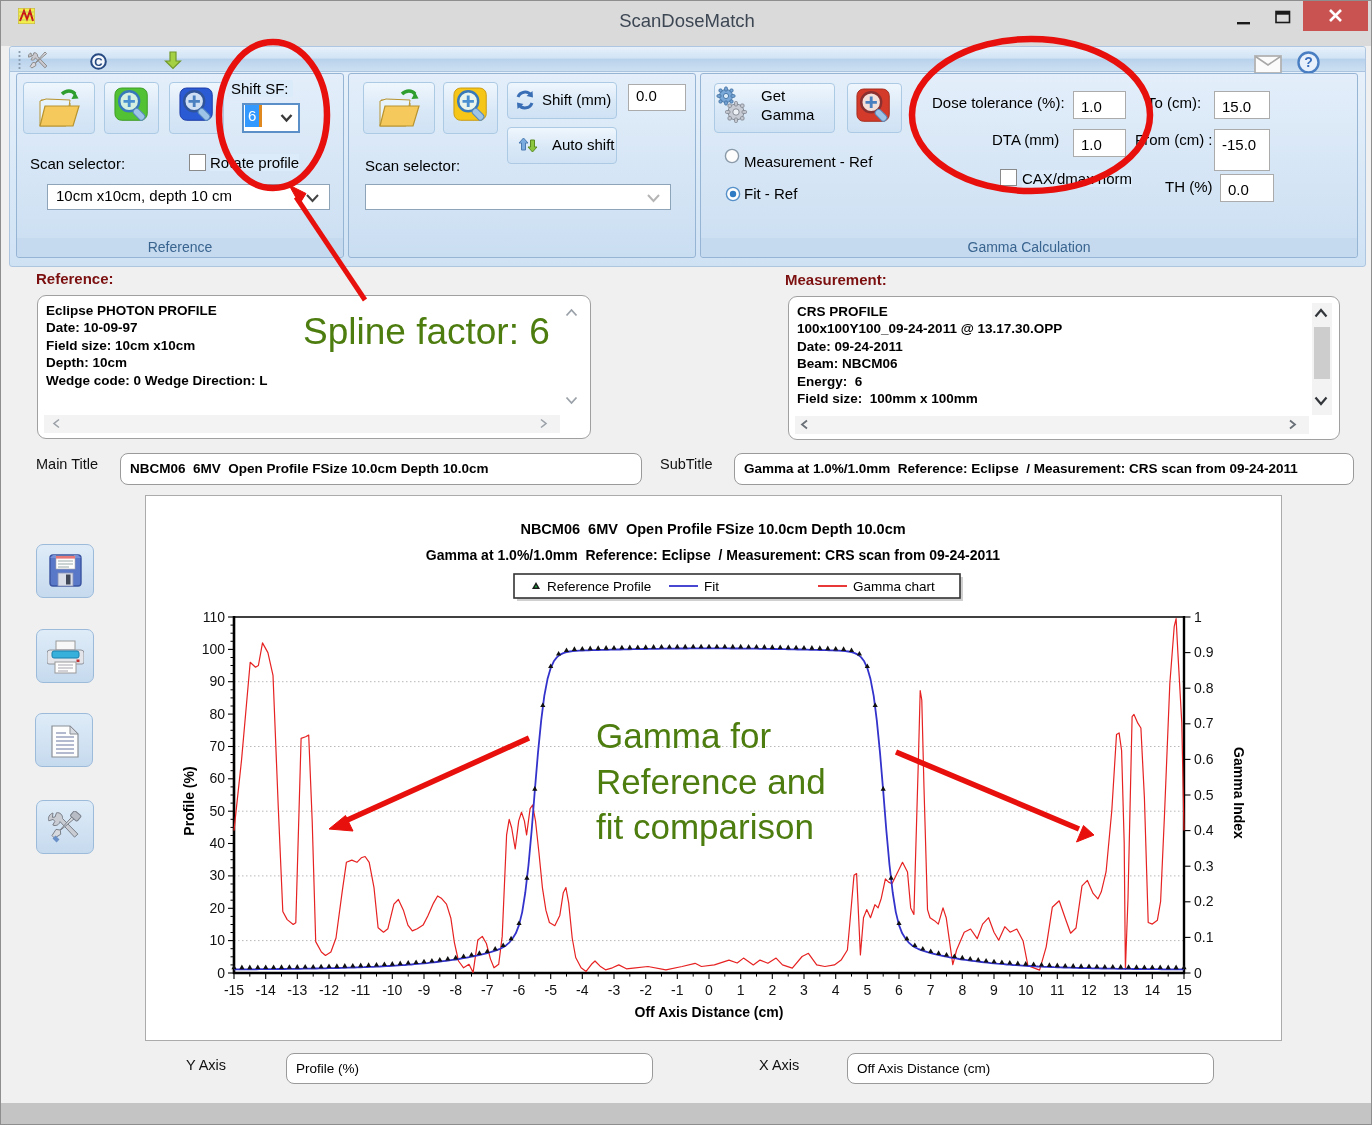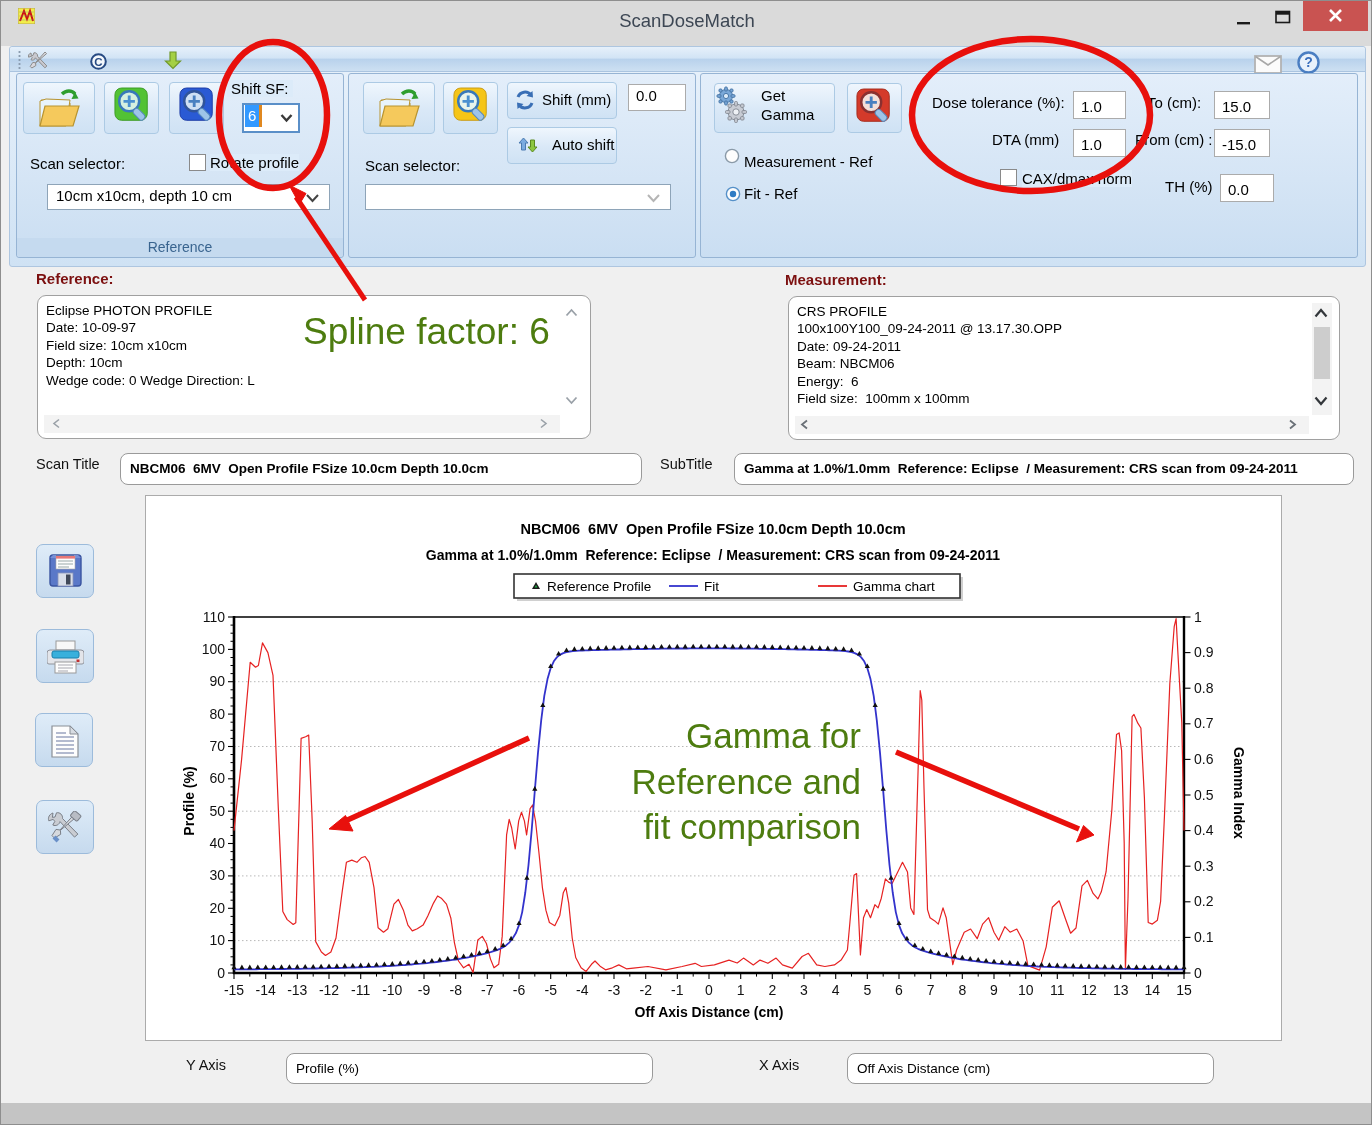--- a/index.html
+++ b/index.html
@@ -15,21 +15,21 @@
 .panel{top:72px;height:185px;background:linear-gradient(#e3eefa,#d2e3f4 70%,#cadef2);border:1px solid #96b4d4;border-radius:3px}
 .panel .band{position:absolute;left:0;bottom:0;width:100%;height:19px;background:#c5daef;border-radius:0 0 3px 3px;text-align:center;font-size:14px;color:#39648f;line-height:19px}
 .pbtn{position:absolute;background:linear-gradient(#eff6fd,#d9e8f7 55%,#cfe2f4);border:1px solid #accae4;border-radius:4px}
 .lbl{position:absolute;font-size:15px;color:#000;white-space:nowrap}
 .inpt{position:absolute;background:#fff;border:1px solid #ababab;font-size:15px;color:#000}
 .cmb{position:absolute;background:#fff;border:1px solid #8ea4b8;font-size:15px}
 .chk{position:absolute;width:17px;height:17px;background:#fff;border:1px solid #8a8a8a}
 
 .rh{position:absolute;font-weight:bold;font-size:15px;color:#7c1010}
 .tbox{position:absolute;background:#fff;border:1px solid #a0a0a0;border-radius:9px}
-.tbox .txt{position:absolute;left:8px;top:6px;font-size:13.5px;font-weight:normal;line-height:17.4px;white-space:pre}
+.tbox .txt{position:absolute;left:8px;top:6px;font-size:13.5px;font-weight:bold;line-height:17.4px;white-space:pre}
 .fld{position:absolute;background:#fff;border:1px solid #9a9a9a;border-radius:8px;font-size:13.5px;font-weight:bold;padding:7px 0 0 9px;white-space:pre}
 .flbl{position:absolute;font-size:14.5px;color:#111}
 .sbtn{position:absolute;width:58px;height:54px;background:linear-gradient(#dfecf8,#c6daee);border:1px solid #9cbbdb;border-radius:7px}
 #chartbox{left:144px;top:494px;width:1137px;height:546px;background:#fff;border:1px solid #ababab}
 #bottomstrip{left:0;top:1102px;width:1372px;height:23px;background:#c4c4c4}
 .bigtxt{position:absolute;color:#4d7c0f;font-size:35px}
 </style></head>
 <body>
 <div class="abs" id="titlebar"></div>
 <div class="abs" id="title">ScanDoseMatch</div>
@@ -121,39 +121,40 @@
     </svg>
  <div class="inpt" style="left:279px;top:10px;width:58px;height:27px;padding:2px 0 0 7px">0.0</div>
  <div class="lbl" style="left:16px;top:83px">Scan selector:</div>
  <div class="cmb" style="left:16px;top:110px;width:306px;height:26px">
    <svg class="abs" style="right:10px;top:9px" width="13" height="9" viewBox="0 0 13 9">
         <path d="M1 1l5.5 6l5.5-6" fill="none" stroke="#b5b5b5" stroke-width="2"></path>
       </svg>
  </div>
 </div>
 <div class="abs panel" style="left:699px;width:658px">
+ <div class="band">Gamma Calculation</div>
  <div class="pbtn" style="left:13px;top:9px;width:121px;height:50px"></div>
     <div class="lbl" style="left:60px;top:12px;width:66px;line-height:19px;font-size:15px;white-space:normal">Get Gamma</div>
  <svg class="abs" style="left:13px;top:12px" width="40" height="42" viewBox="0 0 40 42">
       <use href="#i-gears"></use>
     </svg>
  <div class="pbtn" style="left:146px;top:9px;width:55px;height:50px"></div>
  <svg class="abs" style="left:155px;top:14px" width="38" height="40" viewBox="0 0 40 42">
       <use href="#i-magR"></use>
     </svg>
   <div class="lbl" style="left:43px;top:79px"><span style="position:relative;top:0">Measurement - Ref</span></div>
  <div class="lbl" style="left:43px;top:111px">Fit - Ref</div>
  <div class="lbl" style="left:231px;top:20px">Dose tolerance (%):</div>
  <div class="inpt" style="left:372px;top:17px;width:53px;height:28px;padding:6px 0 0 7px">1.0</div>
  <div class="lbl" style="left:291px;top:57px">DTA (mm)</div>
  <div class="inpt" style="left:372px;top:55px;width:53px;height:28px;padding:6px 0 0 7px">1.0</div>
  <div class="lbl" style="left:446px;top:20px">To (cm):</div>
  <div class="inpt" style="left:513px;top:17px;width:56px;height:28px;padding:6px 0 4px 7px">15.0</div>
  <div class="lbl" style="left:434px;top:57px">From (cm) :</div>
- <div class="inpt" style="left:513px;top:55px;width:56px;height:28px;padding:6px 0 0 7px">-15.0</div>
+ <div class="inpt" style="left:513px;top:55px;width:56px;height:42px;padding:6px 0 0 7px">-15.0</div>
  <div class="chk" style="left:299px;top:95px"></div>
  <div class="lbl" style="left:321px;top:96px;background:#dcebf9">CAX/dmax norm</div>
  <div class="lbl" style="left:464px;top:104px">TH (%)</div>
  <div class="inpt" style="left:519px;top:100px;width:54px;height:28px;padding:6px 0 0 7px">0.0</div>
 </div>
 <svg class="abs" style="left:723px;top:147px" width="18" height="18" viewBox="0 0 18 18">
  <circle cx="8" cy="8" r="6.6" fill="#fdfdfd" stroke="#8a9aa8" stroke-width="1.4"></circle>
 </svg>
 <svg class="abs" style="left:724px;top:185px" width="18" height="18" viewBox="0 0 18 18">
  <circle cx="8" cy="8" r="6.6" fill="#fdfdfd" stroke="#5590c8" stroke-width="1.4"></circle>
@@ -274,21 +275,21 @@
       <path d="M1.5 1.5L7 8l5.5-6.5" fill="none" stroke="#33373b" stroke-width="2.2"></path>
     </svg>
  <div style="position:absolute;left:6px;bottom:5px;right:30px;height:18px;background:#f3f3f3"></div>
  <svg class="abs" style="left:11px;bottom:9px" width="9" height="11" viewBox="0 0 9 11">
       <path d="M7 1.5L2 5.5l5 4" fill="none" stroke="#6a7077" stroke-width="1.8"></path>
     </svg>
  <svg class="abs" style="right:42px;bottom:9px" width="9" height="11" viewBox="0 0 9 11">
       <path d="M2 1.5l5 4l-5 4" fill="none" stroke="#6a7077" stroke-width="1.8"></path>
     </svg>
 </div>
-<div class="flbl" style="left:35px;top:455px">Scan Title</div>
+<div class="flbl" style="left:35px;top:455px">Main Title</div>
 <div class="fld" style="left:119px;top:452px;width:522px;height:32px">NBCM06  6MV  Open Profile FSize 10.0cm Depth 10.0cm</div>
 <div class="flbl" style="left:659px;top:455px">SubTitle</div>
 <div class="fld" style="left:733px;top:452px;width:620px;height:32px">Gamma at 1.0%/1.0mm  Reference: Eclipse  / Measurement: CRS scan from 09-24-2011</div>
 
 <div class="abs sbtn" style="left:35px;top:543px"></div>
 <div class="abs sbtn" style="left:35px;top:628px"></div>
 <div class="abs sbtn" style="left:34px;top:712px"></div>
 <div class="abs sbtn" style="left:35px;top:799px"></div>
 <svg class="abs" style="left:47px;top:552px" width="35" height="35" viewBox="0 0 35 35">
  <rect x="2" y="2" width="31" height="31" rx="3" fill="#5a78c8" stroke="#3a54a0" stroke-width="1.4"></rect>
@@ -534,21 +535,21 @@
 <polyline points="233.0,968.4 236.2,968.4 239.3,968.4 242.5,968.3 245.7,968.3 248.8,968.3 252.0,968.3 255.2,968.3 258.3,968.2 261.5,968.2 264.7,968.2 267.8,968.1 271.0,968.1 274.2,968.1 277.3,968.0 280.5,968.0 283.7,968.0 286.8,967.9 290.0,967.9 293.2,967.9 296.3,967.8 299.5,967.8 302.7,967.7 305.8,967.7 309.0,967.6 312.2,967.6 315.3,967.5 318.5,967.4 321.7,967.4 324.8,967.3 328.0,967.2 331.2,967.2 334.3,967.1 337.5,967.0 340.7,966.9 343.8,966.8 347.0,966.7 350.2,966.6 353.3,966.5 356.5,966.4 359.7,966.3 362.8,966.2 366.0,966.0 369.2,965.9 372.3,965.8 375.5,965.6 378.7,965.5 381.8,965.3 385.0,965.2 388.2,965.0 391.3,964.8 394.5,964.6 397.7,964.4 400.8,964.2 404.0,964.0 407.2,963.7 410.3,963.5 413.5,963.2 416.7,962.9 419.8,962.7 423.0,962.4 426.2,962.1 429.3,961.7 432.5,961.4 435.7,961.0 438.8,960.6 442.0,960.2 445.2,959.8 448.3,959.4 451.5,958.9 454.7,958.5 457.8,958.0 461.0,957.4 464.2,956.9 467.3,956.3 470.5,955.7 473.7,955.0 476.8,954.4 480.0,953.7 483.2,952.9 486.3,952.1 489.5,951.2 492.7,950.2 495.8,949.1 499.0,947.8 502.2,946.2 505.3,944.2 508.5,941.3 511.7,937.2 514.8,932.3 518.0,924.1 521.2,911.1 524.3,891.5 527.5,864.0 530.7,829.0 533.8,789.8 537.0,751.7 540.2,719.3 543.3,694.9 546.5,678.1 549.7,667.1 552.8,660.3 556.0,656.1 559.2,653.6 562.3,652.1 565.5,651.1 568.7,650.5 571.8,650.2 575.0,649.9 578.2,649.7 581.3,649.6 584.5,649.4 587.7,649.3 590.8,649.2 594.0,649.1 597.2,649.0 600.3,648.9 603.5,648.9 606.7,648.8 609.8,648.7 613.0,648.6 616.2,648.5 619.3,648.5 622.5,648.4 625.7,648.3 628.8,648.3 632.0,648.2 635.2,648.1 638.3,648.1 641.5,648.0 644.7,648.0 647.8,647.9 651.0,647.9 654.2,647.8 657.3,647.8 660.5,647.7 663.7,647.7 666.8,647.6 670.0,647.6 673.2,647.6 676.3,647.5 679.5,647.5 682.7,647.5 685.8,647.5 689.0,647.4 692.2,647.4 695.3,647.4 698.5,647.4 701.7,647.4 704.8,647.4 708.0,647.4 711.2,647.4 714.3,647.4 717.5,647.4 720.7,647.4 723.8,647.4 727.0,647.4 730.2,647.5 733.3,647.5 736.5,647.5 739.7,647.5 742.8,647.6 746.0,647.6 749.2,647.6 752.3,647.7 755.5,647.7 758.7,647.8 761.8,647.8 765.0,647.9 768.2,647.9 771.3,648.0 774.5,648.0 777.7,648.1 780.8,648.1 784.0,648.2 787.2,648.3 790.3,648.3 793.5,648.4 796.7,648.5 799.8,648.5 803.0,648.6 806.2,648.7 809.3,648.8 812.5,648.9 815.7,648.9 818.8,649.0 822.0,649.1 825.2,649.2 828.3,649.3 831.5,649.4 834.7,649.6 837.8,649.7 841.0,649.9 844.2,650.2 847.3,650.5 850.5,651.1 853.7,652.1 856.8,653.6 860.0,656.1 863.2,660.3 866.3,667.1 869.5,678.1 872.7,694.9 875.8,719.3 879.0,751.7 882.2,789.8 885.3,829.0 888.5,864.0 891.7,891.5 894.8,911.1 898.0,924.1 901.2,932.3 904.3,937.2 907.5,941.3 910.7,944.2 913.8,946.2 917.0,947.8 920.2,949.1 923.3,950.2 926.5,951.2 929.7,952.1 932.8,952.9 936.0,953.7 939.2,954.4 942.3,955.0 945.5,955.7 948.7,956.3 951.8,956.9 955.0,957.4 958.2,958.0 961.3,958.5 964.5,958.9 967.7,959.4 970.8,959.8 974.0,960.2 977.2,960.6 980.3,961.0 983.5,961.4 986.7,961.7 989.8,962.1 993.0,962.4 996.2,962.7 999.3,962.9 1002.5,963.2 1005.7,963.5 1008.8,963.7 1012.0,964.0 1015.2,964.2 1018.3,964.4 1021.5,964.6 1024.7,964.8 1027.8,965.0 1031.0,965.2 1034.2,965.3 1037.3,965.5 1040.5,965.6 1043.7,965.8 1046.8,965.9 1050.0,966.0 1053.2,966.2 1056.3,966.3 1059.5,966.4 1062.7,966.5 1065.8,966.6 1069.0,966.7 1072.2,966.8 1075.3,966.9 1078.5,967.0 1081.7,967.1 1084.8,967.2 1088.0,967.2 1091.2,967.3 1094.3,967.4 1097.5,967.4 1100.7,967.5 1103.8,967.6 1107.0,967.6 1110.2,967.7 1113.3,967.7 1116.5,967.8 1119.7,967.8 1122.8,967.9 1126.0,967.9 1129.2,967.9 1132.3,968.0 1135.5,968.0 1138.7,968.0 1141.8,968.1 1145.0,968.1 1148.2,968.1 1151.3,968.2 1154.5,968.2 1157.7,968.2 1160.8,968.3 1164.0,968.3 1167.2,968.3 1170.3,968.3 1173.5,968.3 1176.7,968.4 1179.8,968.4 1183.0,968.4" fill="none" stroke="#3333cc" stroke-width="1.8" stroke-linejoin="round"></polyline>
 <path d="M233.0 963.7l2.6 4.6h-5.2zM240.9 963.6l2.6 4.6h-5.2zM248.8 963.6l2.6 4.6h-5.2zM256.8 963.5l2.6 4.6h-5.2zM264.7 963.5l2.6 4.6h-5.2zM272.6 963.4l2.6 4.6h-5.2zM280.5 963.3l2.6 4.6h-5.2zM288.4 963.2l2.6 4.6h-5.2zM296.3 963.1l2.6 4.6h-5.2zM304.2 963.0l2.6 4.6h-5.2zM312.2 962.9l2.6 4.6h-5.2zM320.1 962.7l2.6 4.6h-5.2zM328.0 962.5l2.6 4.6h-5.2zM335.9 962.3l2.6 4.6h-5.2zM343.8 962.1l2.6 4.6h-5.2zM351.8 961.9l2.6 4.6h-5.2zM359.7 961.6l2.6 4.6h-5.2zM367.6 961.3l2.6 4.6h-5.2zM375.5 960.9l2.6 4.6h-5.2zM383.4 960.5l2.6 4.6h-5.2zM391.3 960.1l2.6 4.6h-5.2zM399.2 959.6l2.6 4.6h-5.2zM407.2 959.0l2.6 4.6h-5.2zM415.1 958.4l2.6 4.6h-5.2zM423.0 957.7l2.6 4.6h-5.2zM430.9 956.9l2.6 4.6h-5.2zM438.8 955.9l2.6 4.6h-5.2zM446.8 954.9l2.6 4.6h-5.2zM454.7 953.8l2.6 4.6h-5.2zM462.6 952.5l2.6 4.6h-5.2zM470.5 951.0l2.6 4.6h-5.2zM478.4 949.3l2.6 4.6h-5.2zM486.3 947.4l2.6 4.6h-5.2zM494.2 945.0l2.6 4.6h-5.2zM502.2 941.5l2.6 4.6h-5.2zM510.1 934.8l2.6 4.6h-5.2zM518.0 919.4l2.6 4.6h-5.2zM525.9 874.1l2.6 4.6h-5.2zM533.8 785.1l2.6 4.6h-5.2zM541.8 701.4l2.6 4.6h-5.2zM549.7 662.4l2.6 4.6h-5.2zM557.6 650.0l2.6 4.6h-5.2zM565.5 646.4l2.6 4.6h-5.2zM573.4 645.3l2.6 4.6h-5.2zM581.3 644.9l2.6 4.6h-5.2zM589.2 644.6l2.6 4.6h-5.2zM597.2 644.3l2.6 4.6h-5.2zM605.1 644.1l2.6 4.6h-5.2zM613.0 643.9l2.6 4.6h-5.2zM620.9 643.7l2.6 4.6h-5.2zM628.8 643.6l2.6 4.6h-5.2zM636.8 643.4l2.6 4.6h-5.2zM644.7 643.3l2.6 4.6h-5.2zM652.6 643.1l2.6 4.6h-5.2zM660.5 643.0l2.6 4.6h-5.2zM668.4 642.9l2.6 4.6h-5.2zM676.3 642.8l2.6 4.6h-5.2zM684.2 642.8l2.6 4.6h-5.2zM692.2 642.7l2.6 4.6h-5.2zM700.1 642.7l2.6 4.6h-5.2zM708.0 642.7l2.6 4.6h-5.2zM715.9 642.7l2.6 4.6h-5.2zM723.8 642.7l2.6 4.6h-5.2zM731.8 642.8l2.6 4.6h-5.2zM739.7 642.8l2.6 4.6h-5.2zM747.6 642.9l2.6 4.6h-5.2zM755.5 643.0l2.6 4.6h-5.2zM763.4 643.1l2.6 4.6h-5.2zM771.3 643.3l2.6 4.6h-5.2zM779.2 643.4l2.6 4.6h-5.2zM787.2 643.6l2.6 4.6h-5.2zM795.1 643.7l2.6 4.6h-5.2zM803.0 643.9l2.6 4.6h-5.2zM810.9 644.1l2.6 4.6h-5.2zM818.8 644.3l2.6 4.6h-5.2zM826.8 644.6l2.6 4.6h-5.2zM834.7 644.9l2.6 4.6h-5.2zM842.6 645.3l2.6 4.6h-5.2zM850.5 646.4l2.6 4.6h-5.2zM858.4 650.0l2.6 4.6h-5.2zM866.3 662.4l2.6 4.6h-5.2zM874.2 701.4l2.6 4.6h-5.2zM882.2 785.1l2.6 4.6h-5.2zM890.1 874.1l2.6 4.6h-5.2zM898.0 919.4l2.6 4.6h-5.2zM905.9 934.8l2.6 4.6h-5.2zM913.8 941.5l2.6 4.6h-5.2zM921.8 945.0l2.6 4.6h-5.2zM929.7 947.4l2.6 4.6h-5.2zM937.6 949.3l2.6 4.6h-5.2zM945.5 951.0l2.6 4.6h-5.2zM953.4 952.5l2.6 4.6h-5.2zM961.3 953.8l2.6 4.6h-5.2zM969.2 954.9l2.6 4.6h-5.2zM977.2 955.9l2.6 4.6h-5.2zM985.1 956.9l2.6 4.6h-5.2zM993.0 957.7l2.6 4.6h-5.2zM1000.9 958.4l2.6 4.6h-5.2zM1008.8 959.0l2.6 4.6h-5.2zM1016.8 959.6l2.6 4.6h-5.2zM1024.7 960.1l2.6 4.6h-5.2zM1032.6 960.5l2.6 4.6h-5.2zM1040.5 960.9l2.6 4.6h-5.2zM1048.4 961.3l2.6 4.6h-5.2zM1056.3 961.6l2.6 4.6h-5.2zM1064.2 961.9l2.6 4.6h-5.2zM1072.2 962.1l2.6 4.6h-5.2zM1080.1 962.3l2.6 4.6h-5.2zM1088.0 962.5l2.6 4.6h-5.2zM1095.9 962.7l2.6 4.6h-5.2zM1103.8 962.9l2.6 4.6h-5.2zM1111.8 963.0l2.6 4.6h-5.2zM1119.7 963.1l2.6 4.6h-5.2zM1127.6 963.2l2.6 4.6h-5.2zM1135.5 963.3l2.6 4.6h-5.2zM1143.4 963.4l2.6 4.6h-5.2zM1151.3 963.5l2.6 4.6h-5.2zM1159.2 963.5l2.6 4.6h-5.2zM1167.2 963.6l2.6 4.6h-5.2zM1175.1 963.6l2.6 4.6h-5.2zM1183.0 963.7l2.6 4.6h-5.2z" fill="#111"></path>
 </svg>
 <div class="flbl" style="left:185px;top:1056px">Y Axis</div>
 <div class="fld" style="left:285px;top:1052px;width:367px;height:31px;font-weight:normal;font-size:13.5px">Profile (%)</div>
 <div class="flbl" style="left:758px;top:1056px">X Axis</div>
 <div class="fld" style="left:846px;top:1052px;width:367px;height:31px;font-weight:normal;font-size:13.5px">Off Axis Distance (cm)</div>
 <div class="abs" id="bottomstrip"></div>
 
 <div class="bigtxt" style="left:302px;top:310px;font-size:37px">Spline factor: 6</div>
-<div class="bigtxt" style="left:620px;top:712px;width:240px;text-align:right;line-height:45.5px">Gamma for Reference and fit comparison</div>
+<div class="bigtxt" style="left:595px;top:712px;width:240px;text-align:left;line-height:45.5px">Gamma for Reference and fit comparison</div>
 
 <svg class="abs" id="overlay" style="left:0;top:0;pointer-events:none" width="1372" height="1125" viewBox="0 0 1372 1125">
  <ellipse cx="272" cy="114" rx="54" ry="73" fill="none" stroke="#e8100c" stroke-width="6.5"></ellipse>
  <ellipse cx="1030" cy="114" rx="119" ry="76" fill="none" stroke="#e8100c" stroke-width="6.5"></ellipse>
  <g stroke="#e8100c" fill="#e8100c">
   <line x1="364" y1="299" x2="295" y2="196" stroke-width="5"></line>
   <path d="M288 184l17 8.5l-6.5 10.5z"></path>
   <line x1="528" y1="737" x2="342" y2="821" stroke-width="5.5"></line>
   <path d="M328 828l16.5-13.5l7.5 15.5z"></path>
   <line x1="895" y1="751" x2="1078" y2="828" stroke-width="5.5"></line>

